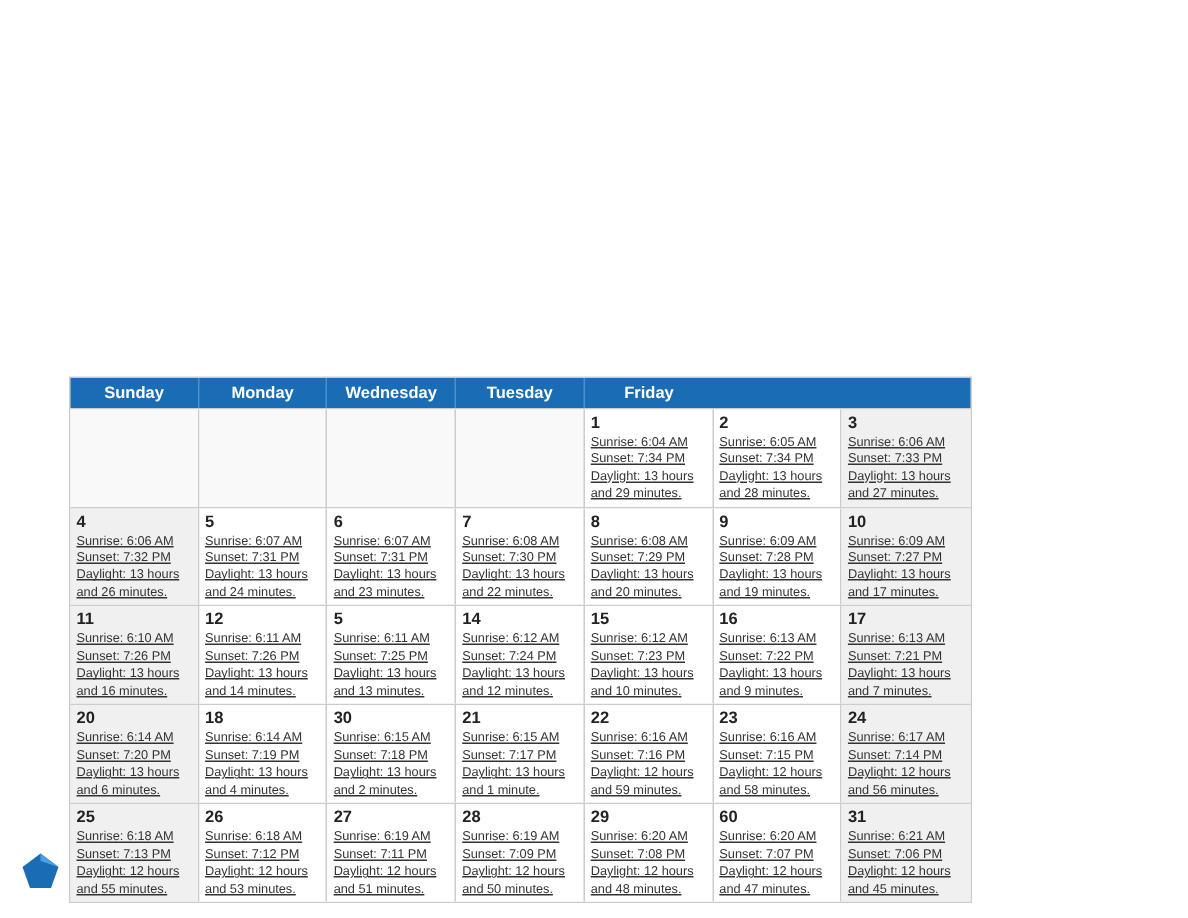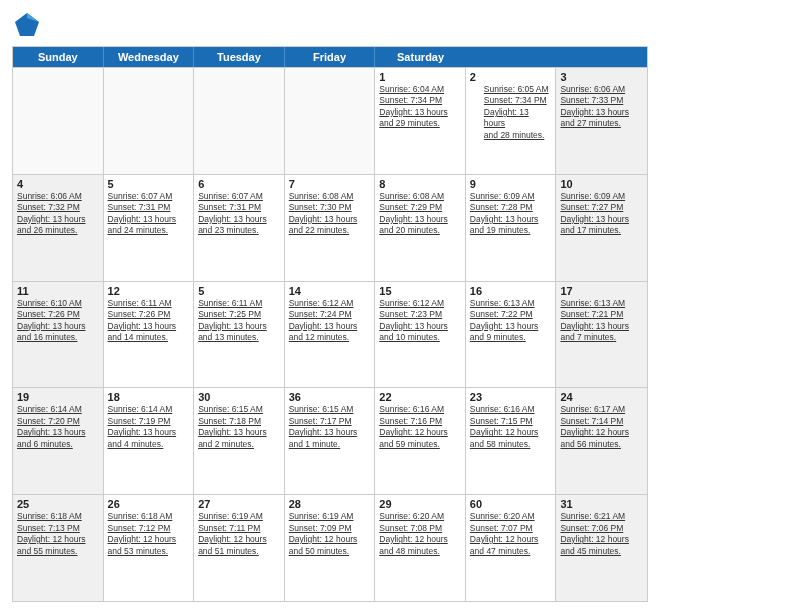--- a/index.html
+++ b/index.html
@@ -8,21 +8,22 @@
       background: #fff;
       width: 792px;
       height: 612px;
       overflow: hidden;
     }
     .page {
       width: 660px;
       height: 612px;
       padding: 10px 12px;
       display: flex;
-      flex-direction: column;
+      flex-direction: row;
+      align-items: flex-end;
     }
     .header {
       display: flex;
       justify-content: space-between;
       align-items: flex-start;
       margin-bottom: 6px;
     }
     .logo {
       display: flex;
       align-items: center;
@@ -126,41 +127,41 @@
     </div>
     <div class="title-block">
       <h1></h1>
       <h2></h2>
     </div>
   </div>
 
   <div class="calendar">
     <div class="cal-header-row" id="cal-header">
         <div class="cal-header-cell">Sunday</div>
+        <div class="cal-header-cell">Monday</div>
         <div class="cal-header-cell">Wednesday</div>
         <div class="cal-header-cell">Tuesday</div>
         <div class="cal-header-cell">Friday</div>
-        <div class="cal-header-cell">Saturday</div>
       </div>
     <div class="cal-body" id="cal-body">
         <div class="cal-week">
           <div class="cal-cell empty"></div>
           <div class="cal-cell empty"></div>
           <div class="cal-cell empty"></div>
           <div class="cal-cell empty"></div>
           <div class="cal-cell">
             <span class="day-number">1</span>
             <div class="cell-text" style="white-space: pre-line;">Sunrise: 6:04 AM
 Sunset: 7:34 PM
 Daylight: 13 hours
 and 29 minutes.</div>
           </div>
           <div class="cal-cell">
             <span class="day-number">2</span>
-            <div class="cell-text" style="white-space: pre-line; margin-left: 14px;">Sunrise: 6:05 AM
+            <div class="cell-text" style="white-space: pre-line;">Sunrise: 6:05 AM
 Sunset: 7:34 PM
 Daylight: 13 hours
 and 28 minutes.</div>
           </div>
           <div class="cal-cell shaded">
             <span class="day-number">3</span>
             <div class="cell-text" style="white-space: pre-line;">Sunrise: 6:06 AM
 Sunset: 7:33 PM
 Daylight: 13 hours
 and 27 minutes.</div>
@@ -263,42 +264,42 @@
           <div class="cal-cell shaded">
             <span class="day-number">17</span>
             <div class="cell-text" style="white-space: pre-line;">Sunrise: 6:13 AM
 Sunset: 7:21 PM
 Daylight: 13 hours
 and 7 minutes.</div>
           </div>
         </div>
         <div class="cal-week">
           <div class="cal-cell shaded">
-            <span class="day-number">19</span>
+            <span class="day-number">20</span>
             <div class="cell-text" style="white-space: pre-line;">Sunrise: 6:14 AM
 Sunset: 7:20 PM
 Daylight: 13 hours
 and 6 minutes.</div>
           </div>
           <div class="cal-cell">
             <span class="day-number">18</span>
             <div class="cell-text" style="white-space: pre-line;">Sunrise: 6:14 AM
 Sunset: 7:19 PM
 Daylight: 13 hours
 and 4 minutes.</div>
           </div>
           <div class="cal-cell">
             <span class="day-number">30</span>
             <div class="cell-text" style="white-space: pre-line;">Sunrise: 6:15 AM
 Sunset: 7:18 PM
 Daylight: 13 hours
 and 2 minutes.</div>
           </div>
           <div class="cal-cell">
-            <span class="day-number">36</span>
+            <span class="day-number">21</span>
             <div class="cell-text" style="white-space: pre-line;">Sunrise: 6:15 AM
 Sunset: 7:17 PM
 Daylight: 13 hours
 and 1 minute.</div>
           </div>
           <div class="cal-cell">
             <span class="day-number">22</span>
             <div class="cell-text" style="white-space: pre-line;">Sunrise: 6:16 AM
 Sunset: 7:16 PM
 Daylight: 12 hours

